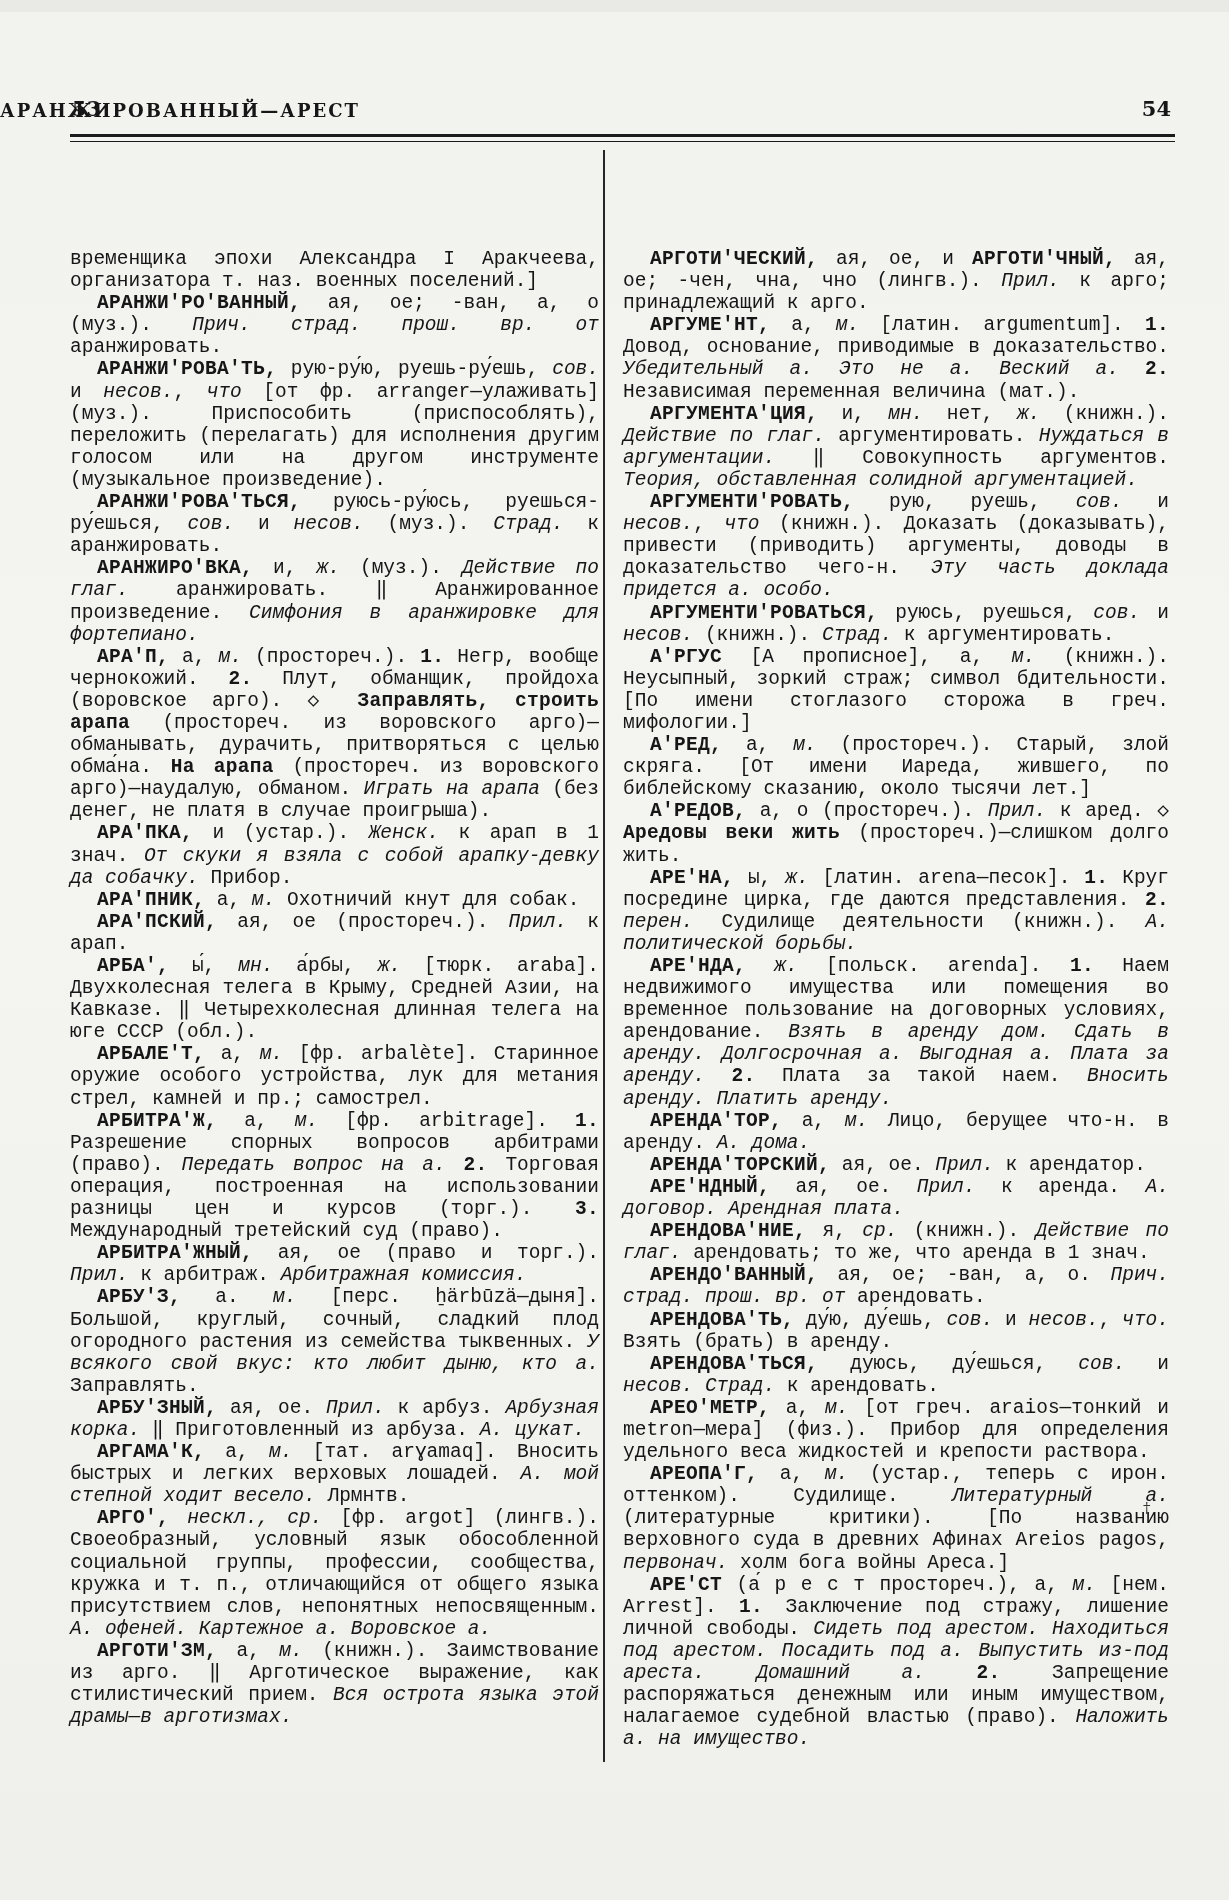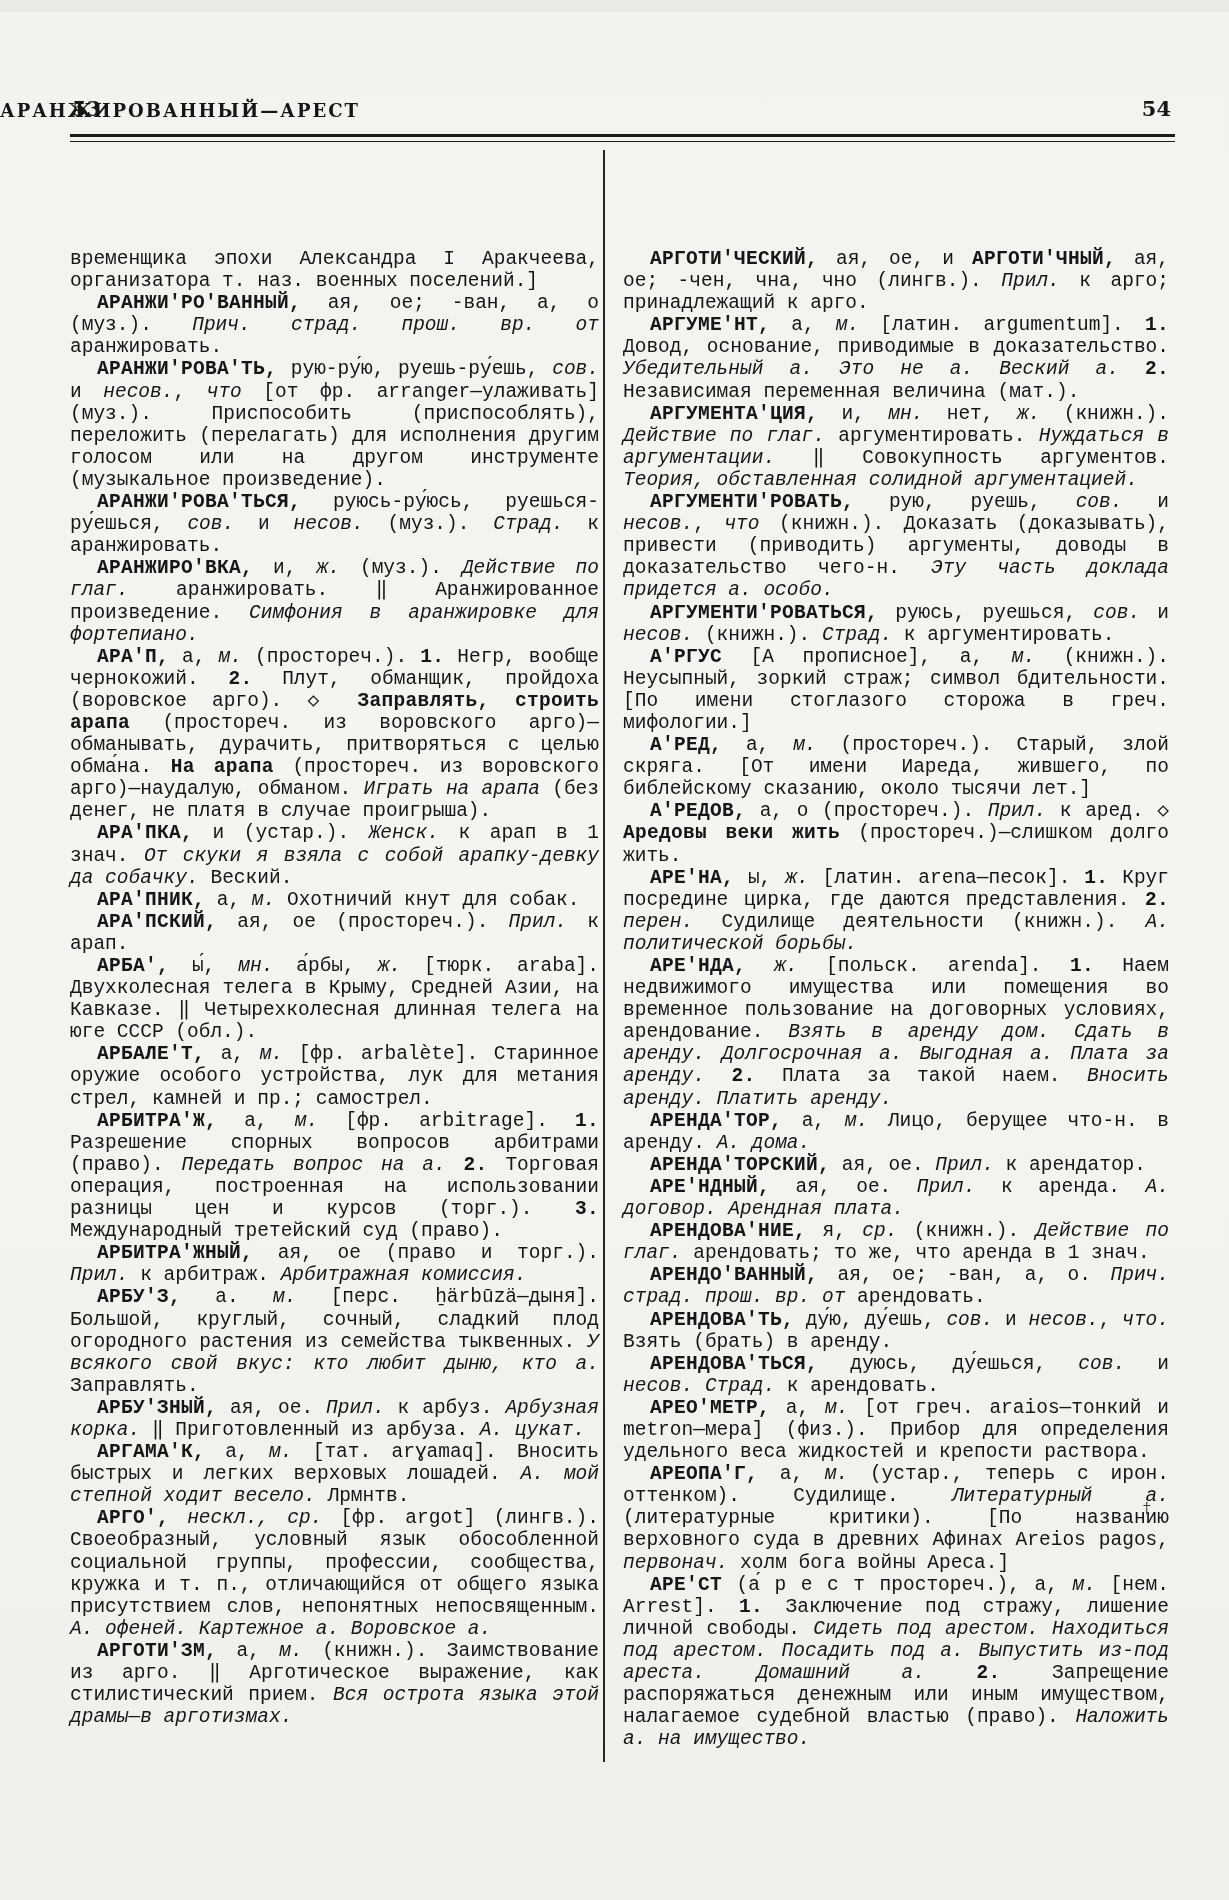--- a/index.html
+++ b/index.html
@@ -44,21 +44,21 @@
 
   <div class="divider"></div>
 
   <div class="col col-left" id="col-left">
       <p class="entry cont"><span>временщика эпохи Александра I Аракчеева, организатора т. наз. военных поселений.]</span></p>
       <p class="entry"><span class="b">АРАНЖИ'РО'ВАННЫЙ,</span><span> ая, ое; -ван, а, о (муз.). </span><span class="i">Прич. страд. прош. вр. от</span><span> аранжировать.</span></p>
       <p class="entry"><span class="b">АРАНЖИ'РОВА'ТЬ,</span><span> рую-ру́ю, руешь-ру́ешь, </span><span class="i">сов.</span><span> и </span><span class="i">несов.</span><span>, </span><span class="i">что</span><span> [от фр. arranger—улаживать] (муз.). Приспособить (приспособлять), переложить (перелагать) для исполнения другим голосом или на другом инструменте (музыкальное произведение).</span></p>
       <p class="entry"><span class="b">АРАНЖИ'РОВА'ТЬСЯ,</span><span> руюсь-ру́юсь, руешься-ру́ешься, </span><span class="i">сов.</span><span> и </span><span class="i">несов.</span><span> (муз.). </span><span class="i">Страд.</span><span> к аранжировать.</span></p>
       <p class="entry"><span class="b">АРАНЖИРО'ВКА,</span><span> и, </span><span class="i">ж.</span><span> (муз.). </span><span class="i">Действие по глаг.</span><span> аранжировать. ‖ Аранжированное произведение. </span><span class="i">Симфония в аранжировке для фортепиано.</span></p>
       <p class="entry"><span class="b">АРА'П,</span><span> а, </span><span class="i">м.</span><span> (простореч.). </span><span class="b">1.</span><span> Негр, вообще чернокожий. </span><span class="b">2.</span><span> Плут, обманщик, пройдоха (воровское арго). ◇ </span><span class="b">Заправлять, строить арапа</span><span> (простореч. из воровского арго)—обманывать, дурачить, притворяться с целью обма́на. </span><span class="b">На арапа</span><span> (простореч. из воровского арго)—наудалую, обманом. </span><span class="i">Играть на арапа</span><span> (без денег, не платя в случае проигрыша).</span></p>
-      <p class="entry"><span class="b">АРА'ПКА,</span><span> и (устар.). </span><span class="i">Женск.</span><span> к арап в 1 знач. </span><span class="i">От скуки я взяла с собой арапку-девку да собачку.</span><span> Веский.</span></p>
+      <p class="entry"><span class="b">АРА'ПКА,</span><span> и (устар.). </span><span class="i">Женск.</span><span> к арап в 1 знач. </span><span class="i">От скуки я взяла с собой арапку-девку да собачку.</span><span> Прибор.</span></p>
       <p class="entry"><span class="b">АРА'ПНИК,</span><span> а, </span><span class="i">м.</span><span> Охотничий кнут для собак.</span></p>
       <p class="entry"><span class="b">АРА'ПСКИЙ,</span><span> ая, ое (простореч.). </span><span class="i">Прил.</span><span> к арап.</span></p>
       <p class="entry"><span class="b">АРБА',</span><span> ы́, </span><span class="i">мн.</span><span> а́рбы, </span><span class="i">ж.</span><span> [тюрк. araba]. Двухколесная телега в Крыму, Средней Азии, на Кавказе. ‖ Четырехколесная длинная телега на юге СССР (обл.).</span></p>
       <p class="entry"><span class="b">АРБАЛЕ'Т,</span><span> а, </span><span class="i">м.</span><span> [фр. arbalète]. Старинное оружие особого устройства, лук для метания стрел, камней и пр.; самострел.</span></p>
       <p class="entry"><span class="b">АРБИТРА'Ж,</span><span> а, </span><span class="i">м.</span><span> [фр. arbitrage]. </span><span class="b">1.</span><span> Разрешение спорных вопросов арбитрами (право). </span><span class="i">Передать вопрос на а.</span><span> </span><span class="b">2.</span><span> Торговая операция, построенная на использовании разницы цен и курсов (торг.). </span><span class="b">3.</span><span> Международный третейский суд (право).</span></p>
       <p class="entry"><span class="b">АРБИТРА'ЖНЫЙ,</span><span> ая, ое (право и торг.). </span><span class="i">Прил.</span><span> к арбитраж. </span><span class="i">Арбитражная комиссия.</span></p>
       <p class="entry"><span class="b">АРБУ'З,</span><span> а. </span><span class="i">м.</span><span> [перс. ẖärbūzä—дыня]. Большой, круглый, сочный, сладкий плод огородного растения из семейства тыквенных. </span><span class="i">У всякого свой вкус: кто любит дыню, кто а.</span><span> Заправлять.</span></p>
       <p class="entry"><span class="b">АРБУ'ЗНЫЙ,</span><span> ая, ое. </span><span class="i">Прил.</span><span> к арбуз. </span><span class="i">Арбузная корка.</span><span> ‖ Приготовленный из арбуза. </span><span class="i">А. цукат.</span></p>
       <p class="entry"><span class="b">АРГАМА'К,</span><span> а, </span><span class="i">м.</span><span> [тат. arɣamaq]. Вносить быстрых и легких верховых лошадей. </span><span class="i">А. мой степной ходит весело.</span><span> Лрмнтв.</span></p>
       <p class="entry"><span class="b">АРГО',</span><span> </span><span class="i">нескл., ср.</span><span> [фр. argot] (лингв.). Своеобразный, условный язык обособленной социальной группы, профессии, сообщества, кружка и т. п., отличающийся от общего языка присутствием слов, непонятных непосвященным. </span><span class="i">А. офеней. Картежное а. Воровское а.</span></p>

